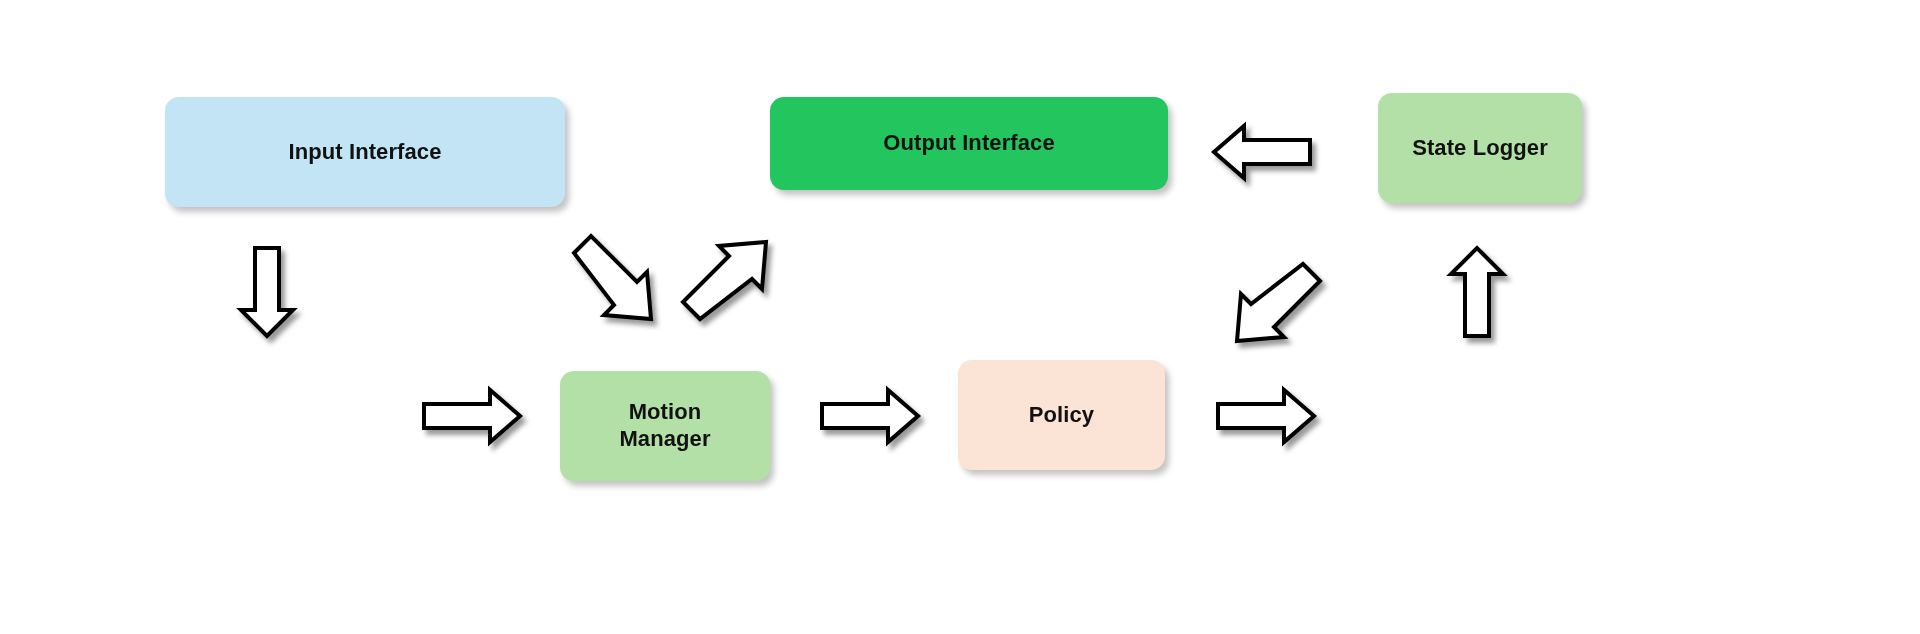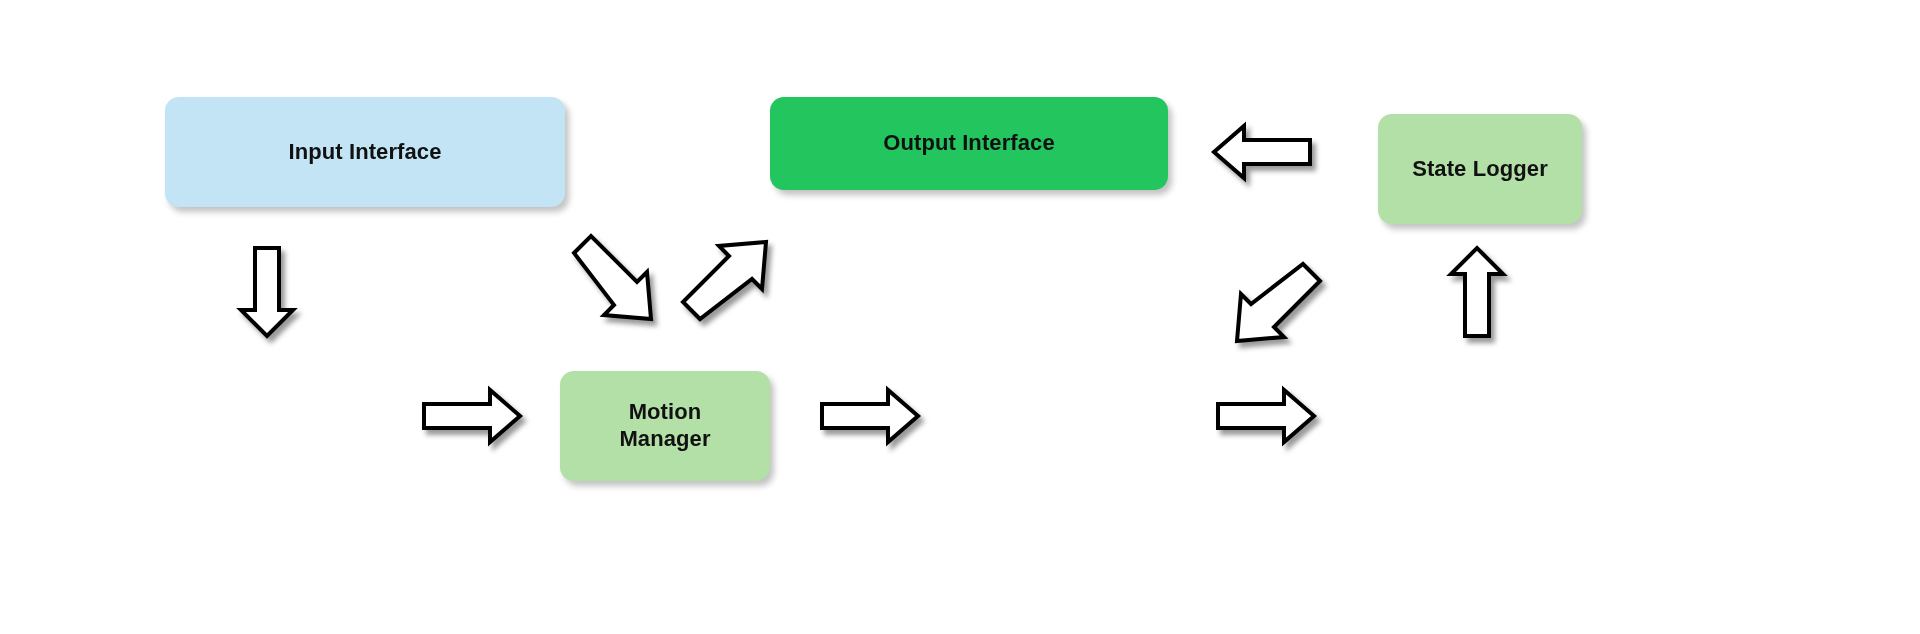--- a/index.html
+++ b/index.html
@@ -104,25 +104,28 @@
   </svg>
 
   <div class="node" id="node-input-interface" style="left:165px; top:97px; width:400px; height:110px; background:#c2e4f5;">
     <span class="node-label">Input Interface</span>
   </div>
 
   <div class="node" id="node-output-interface" style="left:770px; top:97px; width:398px; height:93px; background:#22c55e;text-align:right;">
     <span class="node-label">Output Interface</span>
   </div>
 
-  <div class="node" id="node-state-logger" style="left:1378px; top:114px; width:204px; height:110px; background:#b3e0a6;">
+  <div class="node" id="node-state-logger" style="left:1378px; top:93px; width:204px; height:110px; background:#b3e0a6;">
     <span class="node-label">State Logger</span>
   </div>
 
 
   <div class="node" id="node-motion-manager" style="left:560px; top:371px; width:210px; height:110px; background:#b3e0a6;">
     <span class="node-label">Motion
 Manager</span>
   </div>
 
+  <div class="node" id="node-policy" style="left:958px; top:360px; width:207px; height:110px; background:#fbe3d5;">
+    <span class="node-label">Policy</span>
+  </div>
 
 
 </div>
 
 </body></html>

